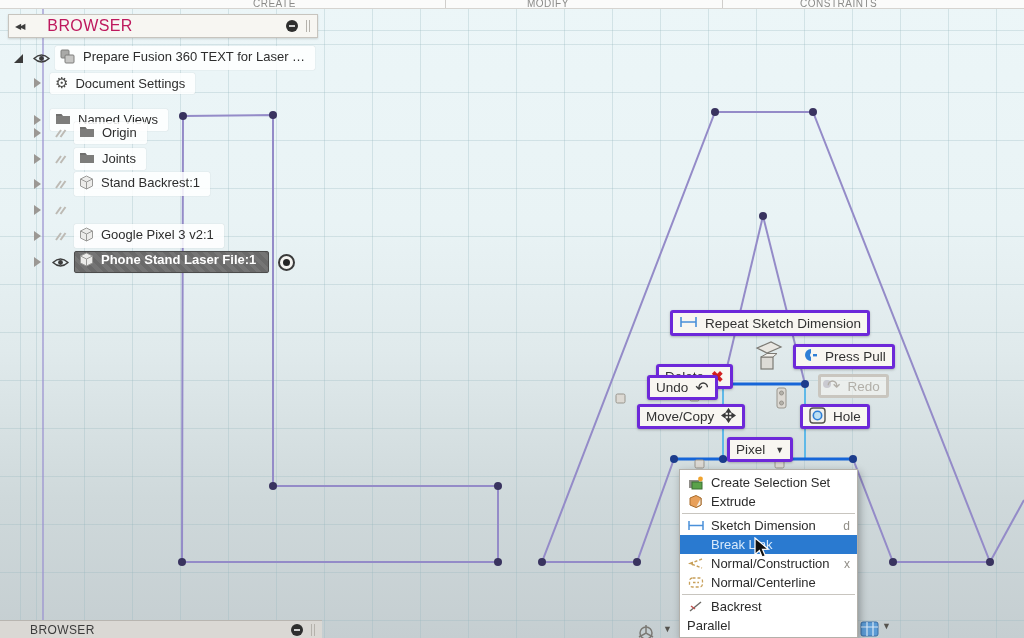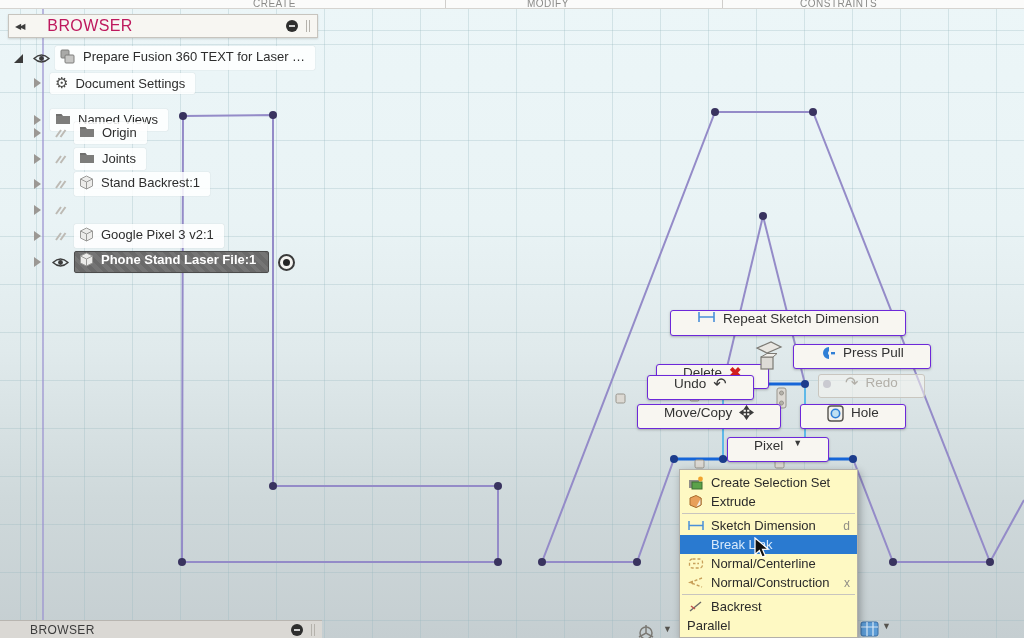--- a/index.html
+++ b/index.html
@@ -39,31 +39,31 @@
     border:1px solid #4c4c4c;color:#fff;font-weight:bold;padding:0 12px 2px 4px;}
   .radio{width:17px;height:17px;border-radius:50%;background:#f4f3f0;border:2px solid #3a3a3a;
     margin-left:9px;display:flex;align-items:center;justify-content:center;box-sizing:border-box;}
   .radio span{width:7px;height:7px;border-radius:50%;background:#242424;}
   .gear{font-size:15px;color:#4c4c4a;line-height:14px;}
   
   #comments{position:absolute;left:0;top:620px;width:322px;height:18px;background:#dad8d4;
     border-top:1px solid #b8b5b0;z-index:10;display:flex;align-items:center;padding:0 6px 0 30px;box-sizing:border-box;}
   #comments .title{font-size:12px;color:#3c3c3c;letter-spacing:.4px;}
   
-  .mm-btn{position:absolute;z-index:20;height:25px;background:#f8f6f1;border:1px solid #6d28d9;
-    border-radius:3px;box-shadow:0 1px 2.5px rgba(0,0,0,.25);display:flex;align-items:flex-start;
-    gap:7px;padding:0 26px;font-size:13.5px;color:#323232;box-sizing:border-box;white-space:nowrap;}
+  .mm-btn{position:absolute;z-index:20;height:25px;background:#f8f6f1;border:3px solid #6d28d9;
+    border-radius:3px;box-shadow:0 1px 2.5px rgba(0,0,0,.25);display:flex;align-items:center;
+    gap:7px;padding:0 6px;font-size:13.5px;color:#323232;box-sizing:border-box;white-space:nowrap;}
   .mm-btn.ghost{background:rgba(248,246,241,.55);border-color:#c9c6bf;color:#b2afa8;box-shadow:none;}
   .redx{color:#d21f1f;font-weight:bold;font-size:15px;line-height:1;}
   .undo-arrow{font-size:16px;color:#3a3a3a;line-height:1;}
   .redo-arrow{font-size:16px;color:#b2afa8;line-height:1;}
   .caret{font-size:9px;color:#3a3a3a;}
   
   #ctx{position:absolute;left:679px;top:469px;width:179px;height:169px;overflow:hidden;z-index:25;
-    background:#fef9c3;border:1px solid #b3b0aa;box-shadow:2px 3px 8px rgba(0,0,0,.3);
+    background:#ffffff;border:1px solid #b3b0aa;box-shadow:2px 3px 8px rgba(0,0,0,.3);
     padding-top:3px;box-sizing:border-box;}
   .ctx-item{height:19px;display:flex;align-items:center;gap:7px;padding:0 7px;font-size:13px;color:#2b2b2b;}
   .ctx-item .ico{width:17px;flex:0 0 17px;display:flex;align-items:center;justify-content:center;}
   .ctx-item.sel{background:#2a7ad0;color:#d9eafb;}
   .ctx-sep{height:1px;background:#c8c5bf;margin:2px 2px;}
   .shortcut{margin-left:auto;color:#908d86;font-size:12px;}
   
   .navico{position:absolute;z-index:15;display:flex;align-items:flex-start;gap:3px;}
   
   #cursor{position:absolute;left:754px;top:537px;z-index:40;}
@@ -365,35 +365,35 @@
     <span>Sketch Dimension</span>
     <span class="shortcut">d</span>
   </div>
   <div class="ctx-item sel">
     <span class="ico"></span>
     <span>Break Link</span>
   </div>
   <div class="ctx-item">
     <span class="ico">
         <svg width="16" height="13">
+          <path d="M14 2 L2 6.5 L14 11" stroke="#c8a05a" stroke-width="1.4" fill="none" stroke-dasharray="3 2"></path>
+          <path d="M5 4.5 L1.5 6.5 L5 8.5" fill="#c8a05a"></path>
+        </svg>
+      </span>
+    <span>Normal/Construction</span>
+    <span class="shortcut">x</span>
+  </div>
+  <div class="ctx-item">
+    <span class="ico">
+        <svg width="16" height="13">
           <rect x="1.5" y="2" width="13" height="9" rx="3" fill="none" stroke="#c8a05a" stroke-width="1.3" stroke-dasharray="3 2"></rect>
           <path d="M5 6.5 H11" stroke="#c8a05a" stroke-width="1.3" stroke-dasharray="2.5 1.8"></path>
         </svg>
       </span>
     <span>Normal/Centerline</span>
-  </div>
-  <div class="ctx-item">
-    <span class="ico">
-        <svg width="16" height="13">
-          <path d="M14 2 L2 6.5 L14 11" stroke="#c8a05a" stroke-width="1.4" fill="none" stroke-dasharray="3 2"></path>
-          <path d="M5 4.5 L1.5 6.5 L5 8.5" fill="#c8a05a"></path>
-        </svg>
-      </span>
-    <span>Normal/Construction</span>
-    <span class="shortcut">x</span>
   </div>
   <div class="ctx-sep"></div>
   <div class="ctx-item">
     <span class="ico">
         <svg width="15" height="13">
           <path d="M2 11 L13 2" stroke="#6b6965" stroke-width="1.4"></path>
           <path d="M3 6 L7 9" stroke="#c0504d" stroke-width="1.4"></path>
         </svg>
       </span>
     <span>Backrest</span>

